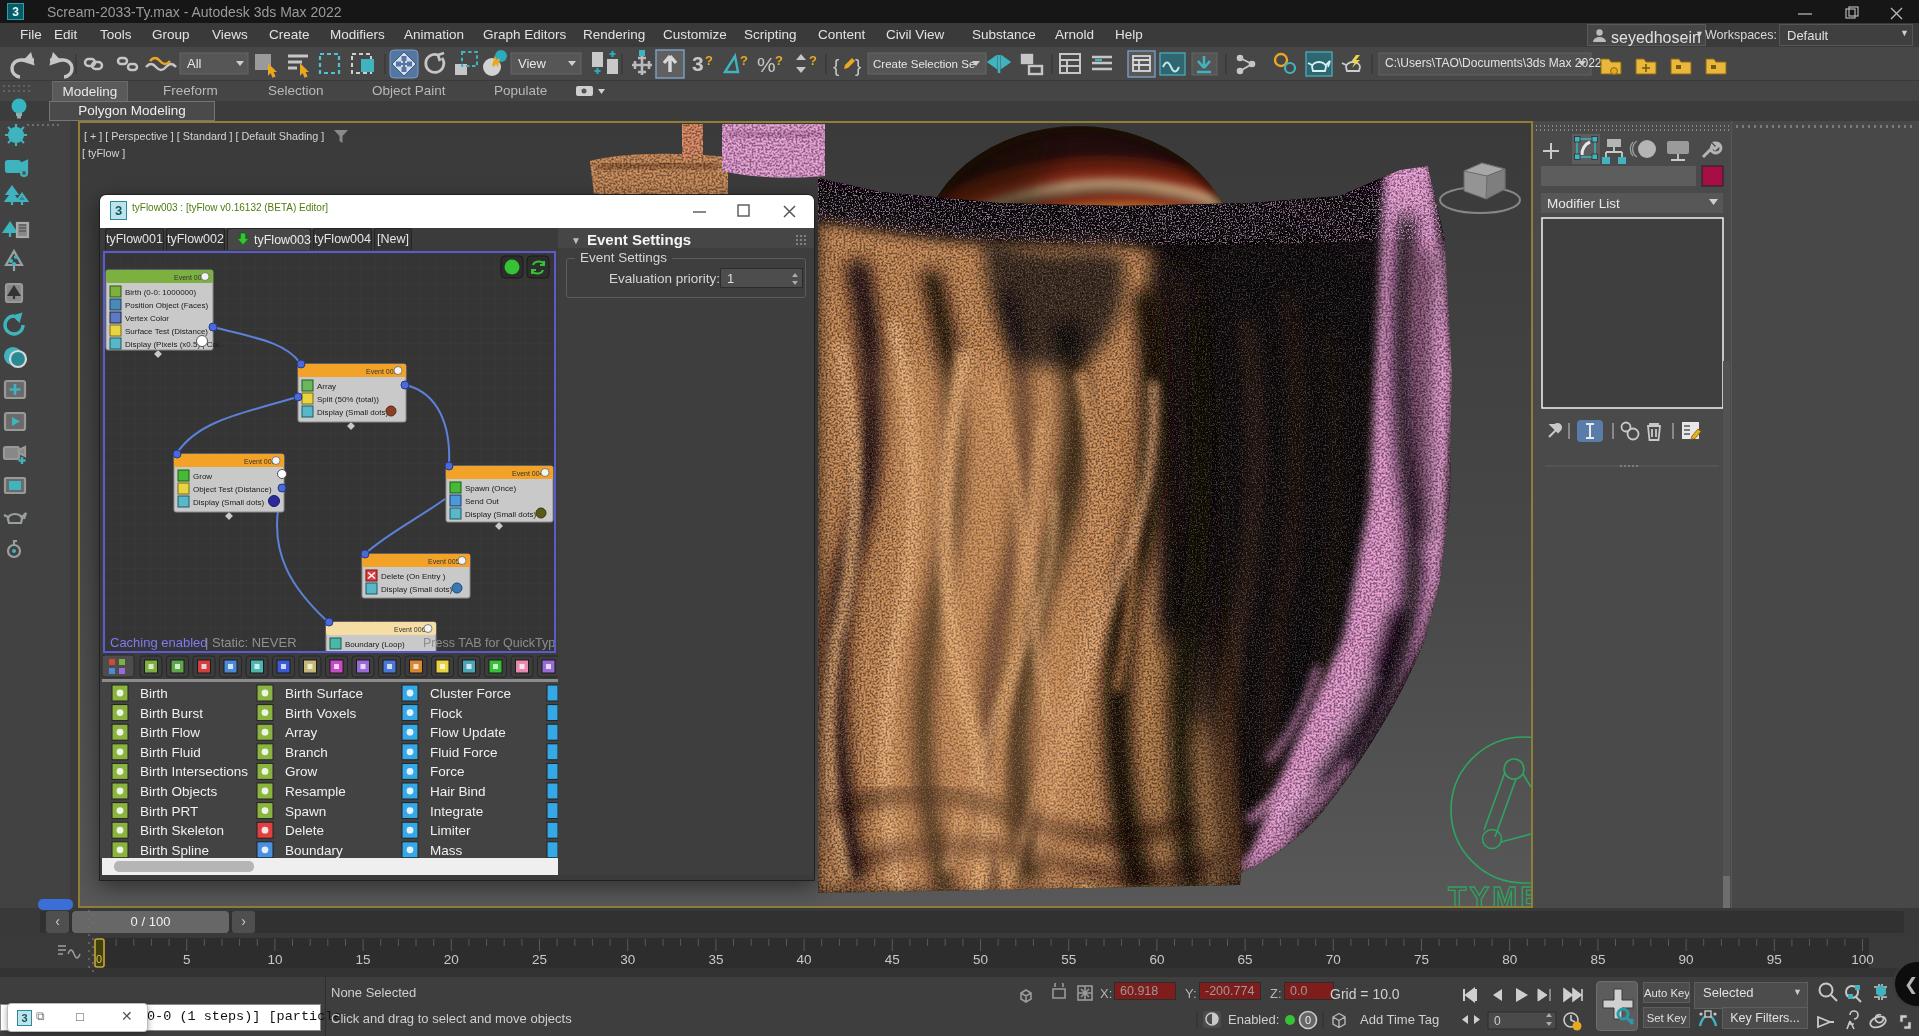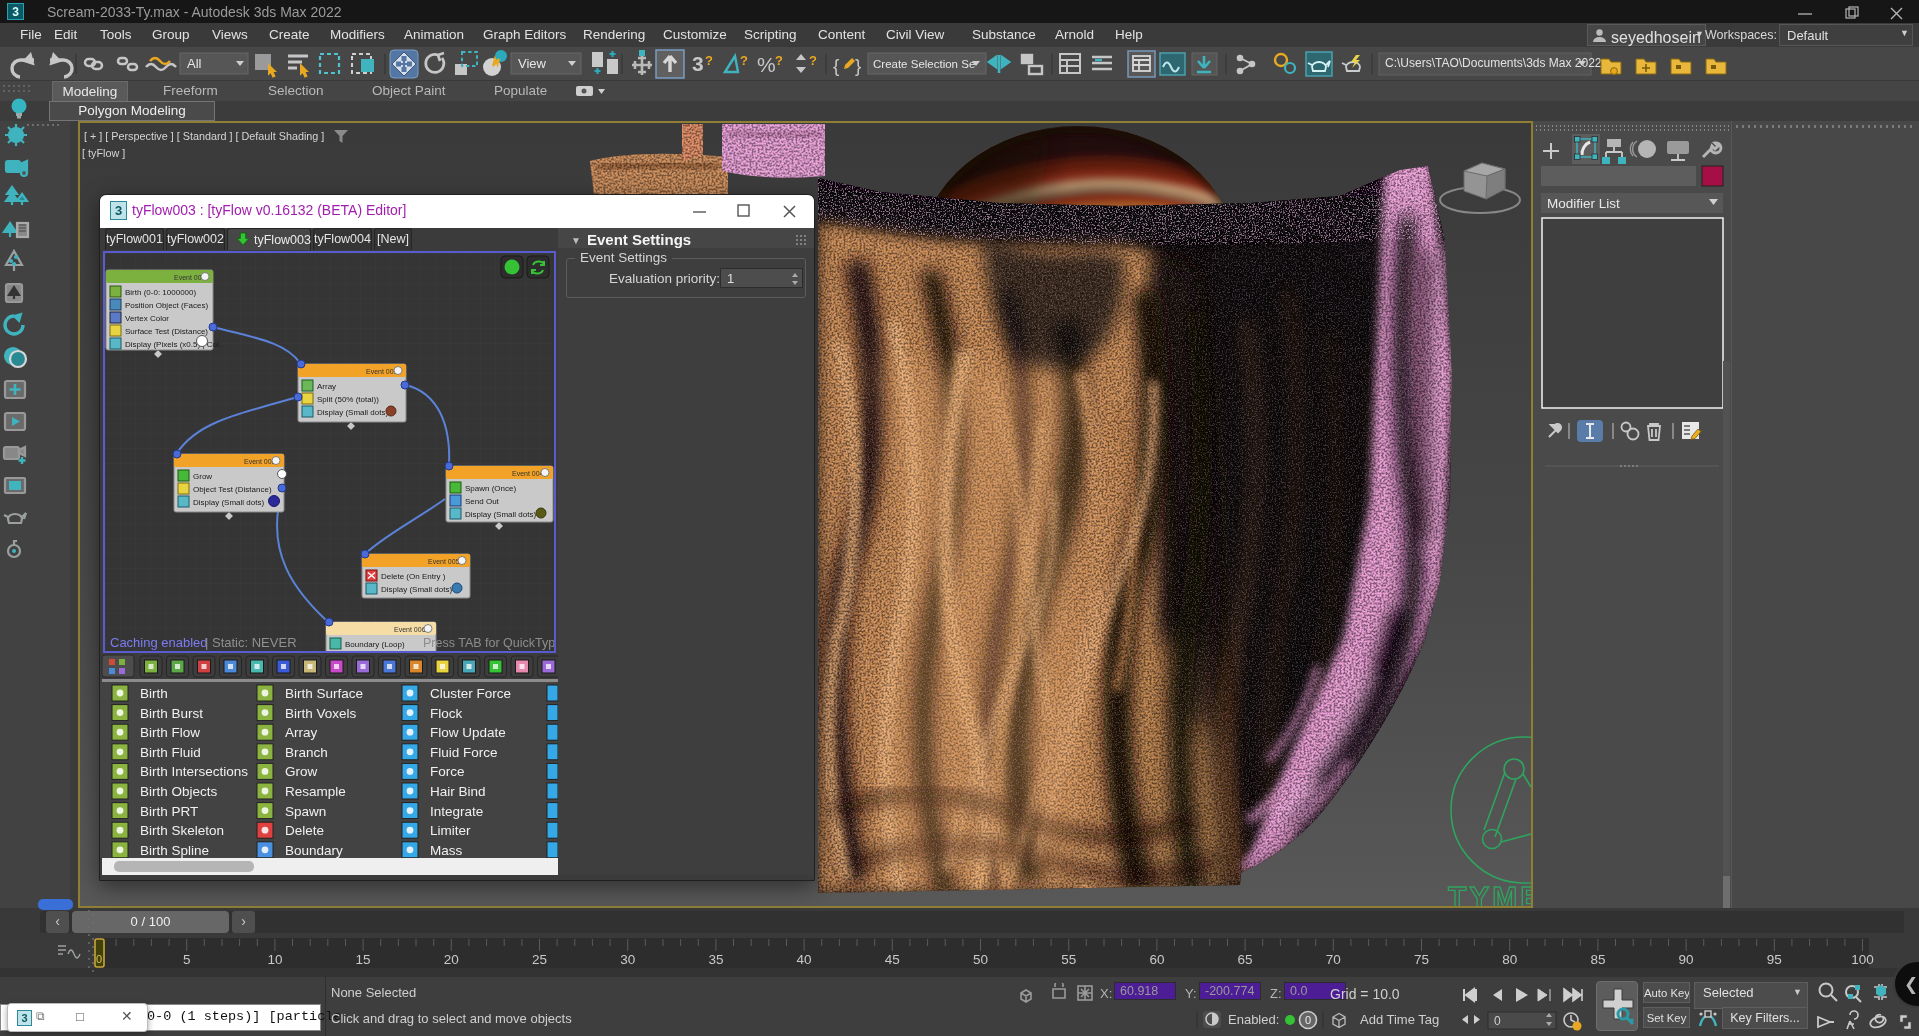--- a/index.html
+++ b/index.html
@@ -1,20 +1,20 @@
 <!DOCTYPE html>
 <html><head>
 <meta charset="utf-8">
 <style>
 * { margin:0; padding:0; box-sizing:border-box; }
 html,body { width:1919px; height:1036px; overflow:hidden; background:#4a4a4a;
   font-family:"Liberation Sans", sans-serif; }
 #root { position:relative; width:1919px; height:1036px; }
 .abs { position:absolute; }
-.statfield { top:5px; height:18px; background:#4c1d95; border:1px solid #2c2c2c; color:#999; font-size:12.5px; padding:1px 5px; }
+.statfield { top:5px; height:18px; background:#7f1d1d; border:1px solid #2c2c2c; color:#999; font-size:12.5px; padding:1px 5px; }
 .skbtn { white-space:nowrap; overflow:hidden; width:47px; height:21px; background:#4c4c4c; border:1px solid #5e5e5e; color:#e0e0e0; font-size:11.3px; text-align:center; line-height:20px; }
 .tytab { top:0; height:22px; background:#353535; border:1px solid #242424; border-bottom:none; border-radius:3px 3px 0 0; color:#e4e4e4; font-size:12.5px; text-align:center; line-height:21px; }
 #titlebar { left:0; top:0; width:1919px; height:23px; background:#161616; color:#989898; font-size:13px; }
 #menubar { left:0; top:23px; width:1919px; height:24px; background:#3a3a3a; color:#e2e2e2; font-size:13.5px; }
 .mitem { position:absolute; top:4px; }
 #toolbar { left:0; top:47px; width:1919px; height:34px; background:#474747; border-bottom:1px solid #393939; }
 #ribbon { left:0; top:81px; width:1919px; height:20px; background:#454545; }
 #ribbon2 { left:0; top:101px; width:1919px; height:20px; background:#3c3c3c; }
 #lefttb { left:0; top:121px; width:78px; height:787px; background:#424242; }
 #viewport { left:78px; top:121px; width:1455px; height:787px; background:#414141; border:2px solid #8e7f35; }
@@ -753,21 +753,21 @@
         <path d="M40 4 v-2 a4 4 0 0 1 8 0 v2 M38 6 h12 v9 h-12 z"></path>
         <rect x="63" y="3" width="14" height="14"></rect>
           <path d="M63 10 h14 M70 3 v14 M66 6 l8 8 M74 6 l-8 8"></path>
       </g>
     </svg>
     <span class="abs" style="left:1100px;top:9px;color:#b5b5b5;font-size:13px;">X:</span>
     <div class="abs statfield" style="left:1114px;width:62px;">60.918</div>
     <span class="abs" style="left:1185px;top:9px;color:#b5b5b5;font-size:13px;">Y:</span>
     <div class="abs statfield" style="left:1199px;width:62px;">-200.774</div>
     <span class="abs" style="left:1270px;top:9px;color:#b5b5b5;font-size:13px;">Z:</span>
-    <div class="abs statfield" style="left:1284px;width:62px;">0.0</div>
+    <div class="abs statfield" style="left:1284px;width:50px;">0.0</div>
     <span class="abs" style="left:1288px;top:9px;color:#cfcfcf;font-size:14px;margin-left:42px;">Grid = 10.0</span>
     <svg class="abs" style="left:1195px;top:32px;width:160px;height:22px;" viewBox="0 0 160 22">
       <line x1="2" y1="2" x2="2" y2="20" stroke="#2e2e2e"></line>
       <rect x="8" y="2" width="18" height="17" rx="3" fill="#4c4c4c"></rect>
       <circle cx="17" cy="10" r="6" fill="none" stroke="#c9c9c9" stroke-width="1.5"></circle>
         <path d="M17 4 a6 6 0 0 1 0 12 z" fill="#c9c9c9"></path>
       <text x="33" y="15" font-size="13" fill="#cfcfcf" font-family="Liberation Sans">Enabled:</text>
       <circle cx="95" cy="11" r="5" fill="#35c235"></circle>
       <circle cx="113" cy="11" r="8.5" fill="#666" stroke="#ccc" stroke-width="1.6"></circle>
         <text x="113" y="15" font-size="11" fill="#eee" text-anchor="middle" font-family="Liberation Sans">0</text>
@@ -840,21 +840,21 @@
           <path d="M88 36 h7 v3 h-4 v4 h-3 z M99 50 h-7 v-3 h4 v-4 h3 z" stroke="#555" stroke-width="0.6"></path>
         </g>
     </svg>
     <div class="abs" style="left:1893px;top:-17px;width:48px;height:48px;border-radius:50%;background:#0d0d0d;border:2px solid #3a3a3a;">
       <span class="abs" style="left:9px;top:12px;color:#b5b5b5;font-size:17px;">❮</span>
     </div>
   </div>
   <div class="abs" id="tyflow" style="left:99px;top:194px;width:716px;height:687px;background:#3b3b3b;border:1px solid #202020;border-radius:7px 7px 0 0;box-shadow:0 6px 22px rgba(0,0,0,0.45);">
     <div class="abs" style="left:0;top:0;width:714px;height:33px;background:#ffffff;border-radius:6px 6px 0 0;">
       <div class="abs" style="left:10px;top:6px;width:17px;height:19px;background:#bfe3e8;border:1px solid #2a8a9a;color:#0a5a66;font-weight:bold;font-size:13px;text-align:center;line-height:18px;">3</div>
-      <span class="abs" style="left:32px;top:7px;color:#a21caf;font-size:14px;">tyFlow003 : [tyFlow v0.16132 (BETA) Editor]</span>
+      <span class="abs" style="left:32px;top:7px;color:#4d7c0f;font-size:10px;">tyFlow003 : [tyFlow v0.16132 (BETA) Editor]</span>
       <svg class="abs" style="left:580px;top:0;width:134px;height:33px;" viewBox="0 0 134 33">
         <line x1="13" y1="17" x2="26" y2="17" stroke="#555" stroke-width="1.4"></line>
         <rect x="58" y="10" width="11" height="11" fill="none" stroke="#555" stroke-width="1.4"></rect>
         <path d="M104 11 l11 11 M115 11 l-11 11" stroke="#555" stroke-width="1.5"></path>
       </svg>
     </div>
     <div class="abs" style="left:0;top:33px;width:714px;height:23px;background:#3b3b3b;">
       <div class="abs tytab" style="left:5px;width:59px;">tyFlow001</div>
       <div class="abs tytab" style="left:66px;width:59px;">tyFlow002</div>
       <div class="abs tytab" style="left:127px;top:0;width:84px;height:22px;background:#474747;border:1px solid #242424;border-bottom:none;border-radius:3px 3px 0 0;">

